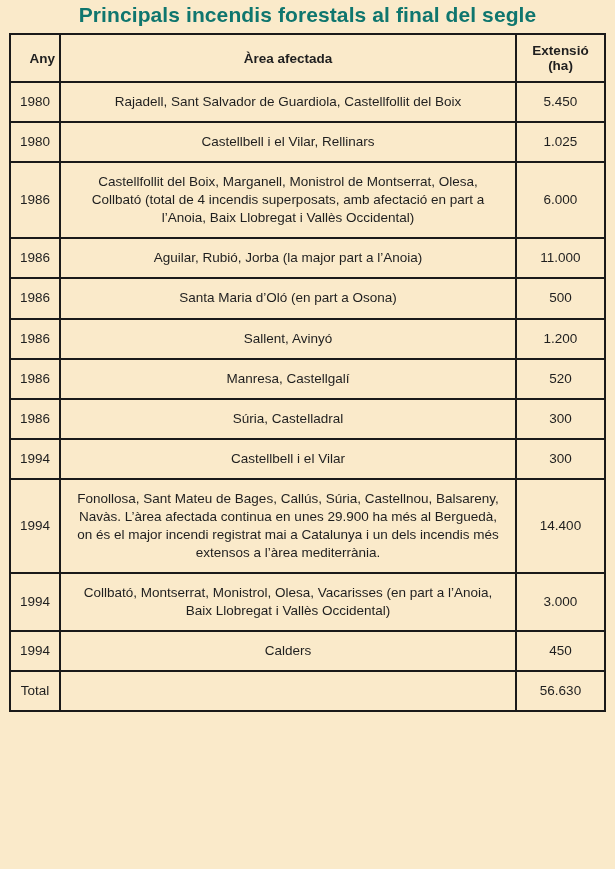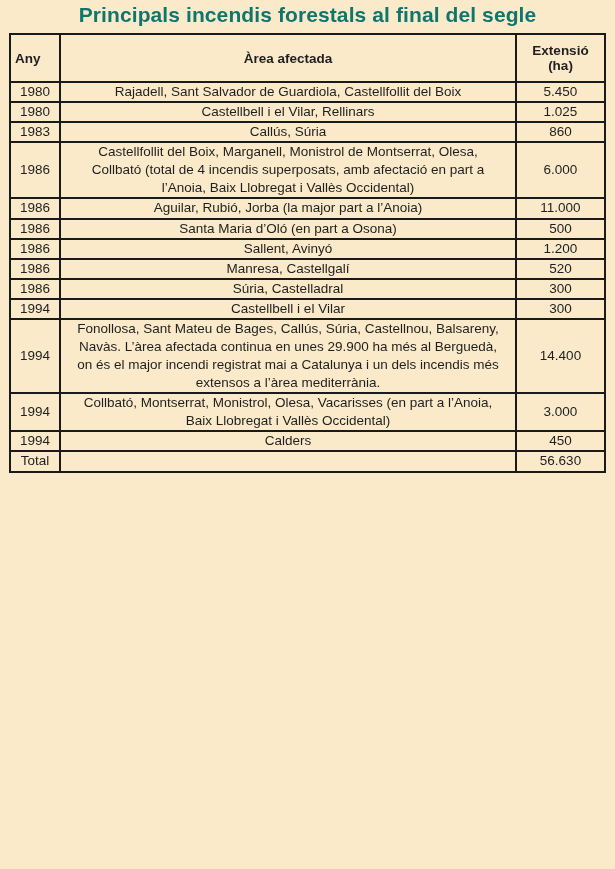--- a/index.html
+++ b/index.html
@@ -37,25 +37,25 @@
     border: 2px solid #1a1a1a;
     vertical-align: middle;
     text-align: center;
     word-wrap: break-word;
   }
   th {
     font-size: 13.5px;
     font-weight: bold;
     padding: 8px 11px;
   }
-  th.th-year { text-align: left; padding-left: 4px; padding-right: 4px; }
+  th.th-year { text-align: right; padding-left: 4px; padding-right: 4px; }
   td {
     font-size: 13.5px;
     line-height: 1.34;
-    padding: 0 11px;
+    padding: 10px 11px;
   }
   td.col-year {
     text-align: center;
     padding-left: 4px;
     padding-right: 4px;
   }
 </style>
 </head>
 <body>
 
@@ -78,25 +78,20 @@
     <tbody>
         <tr>
           <td class="col-year">1980</td>
           <td class="col-area">Rajadell, Sant Salvador de Guardiola, Castellfollit del Boix</td>
           <td class="col-ext">5.450</td>
         </tr>
         <tr>
           <td class="col-year">1980</td>
           <td class="col-area">Castellbell i el Vilar, Rellinars</td>
           <td class="col-ext">1.025</td>
-        </tr>
-        <tr>
-          <td class="col-year">1983</td>
-          <td class="col-area">Callús, Súria</td>
-          <td class="col-ext">860</td>
         </tr>
         <tr>
           <td class="col-year">1986</td>
           <td class="col-area">Castellfollit del Boix, Marganell, Monistrol de Montserrat, Olesa, Collbató (total de 4 incendis superposats, amb afectació en part a l’Anoia, Baix Llobregat i Vallès Occidental)</td>
           <td class="col-ext">6.000</td>
         </tr>
         <tr>
           <td class="col-year">1986</td>
           <td class="col-area">Aguilar, Rubió, Jorba (la major part a l’Anoia)</td>
           <td class="col-ext">11.000</td>

